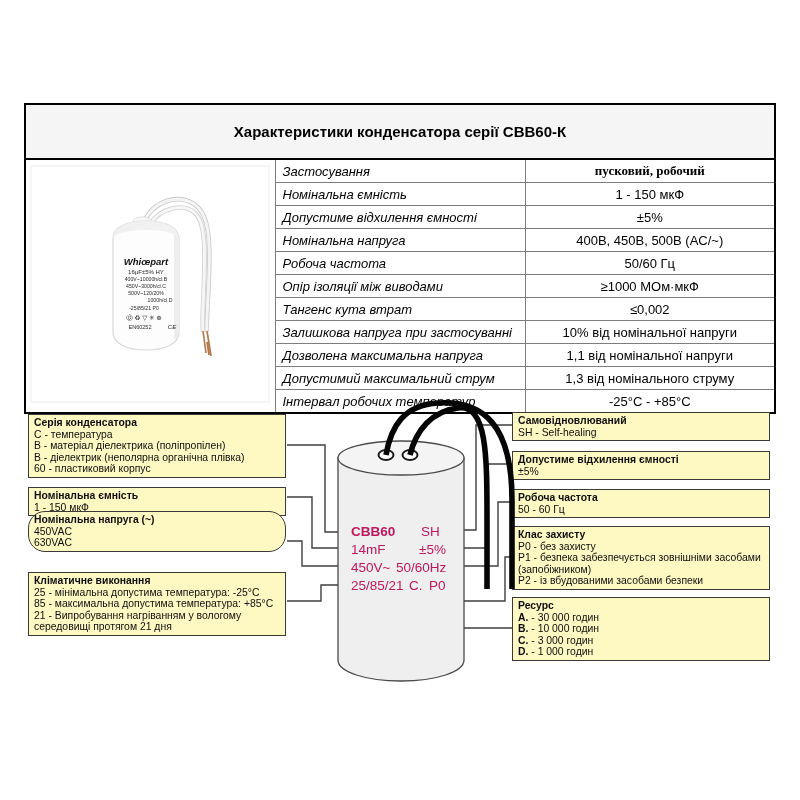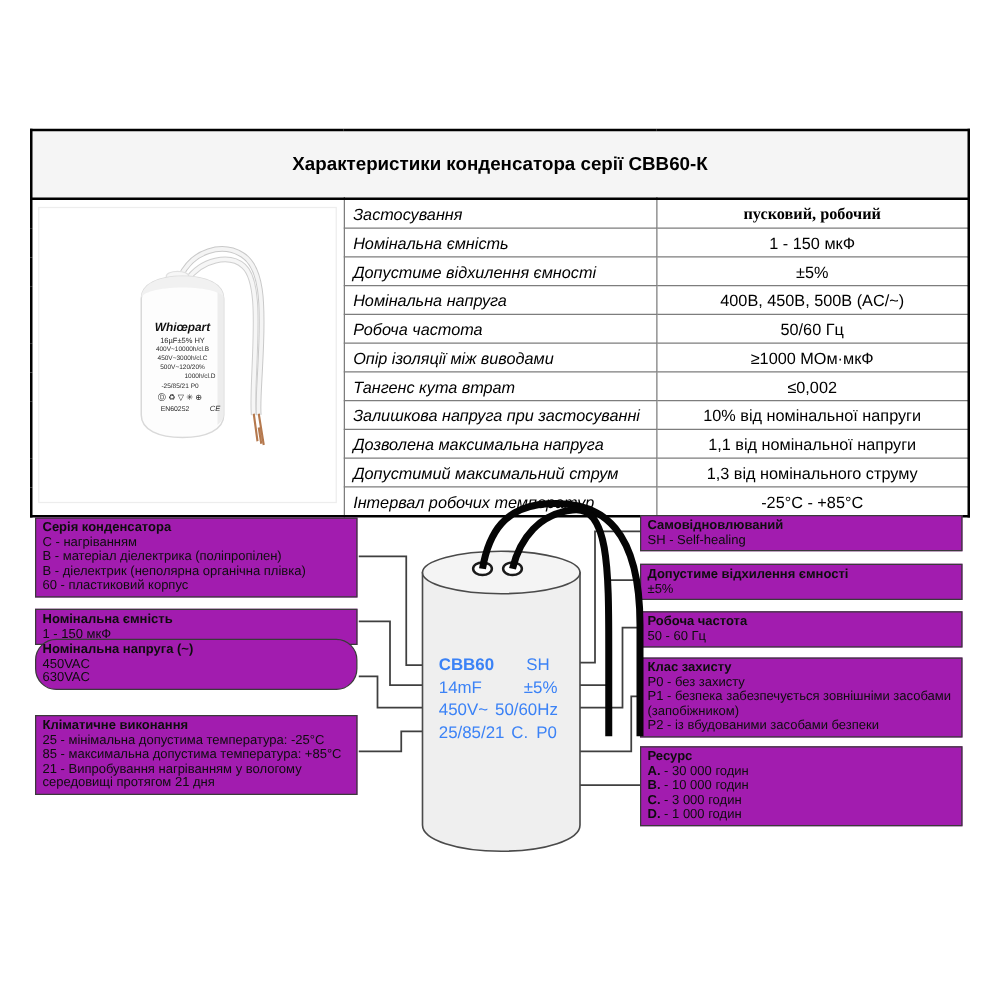--- a/index.html
+++ b/index.html
@@ -25,37 +25,37 @@
   .photo-cell{width:248px;vertical-align:middle;}
   .label-cell{width:249px;text-align:left;padding:0 4px 0 7px !important;font-style:italic;}
   .value-cell{width:255px;text-align:center;}
   .value-bold{font-weight:bold;font-family:Liberation Serif, serif;}
   
   .diagram-svg{position:absolute;left:0;top:0;pointer-events:none;}
   #svg-under{z-index:1;}
   #svg-over{z-index:4;}
   
   .cbox{
-    position:absolute;width:246px;background:#a21caf;border:1.5px solid #3a3a3a;
+    position:absolute;width:246px;background:#fef9c3;border:1.5px solid #3a3a3a;
     padding:2px 5px;font-size:10.4px;line-height:11.6px;color:#0d0d0d;z-index:2;
   }
   .cbox-title{font-weight:bold;}
   .left-col .cbox{left:28px;}
   .right-col .cbox{left:512px;}
   .left-col .cbox:nth-child(1){top:414px;}
   .left-col .cbox:nth-child(2){top:487px;}
   .left-col .cbox:nth-child(3){top:511px;border-radius:17px;}
   .left-col .cbox:nth-child(4){top:572px;}
   .right-col .cbox:nth-child(1){top:412px;}
   .right-col .cbox:nth-child(2){top:451px;}
   .right-col .cbox:nth-child(3){top:489px;}
   .right-col .cbox:nth-child(4){top:526px;}
   .right-col .cbox:nth-child(5){top:597px;}
   
-  .mark{position:absolute;font-size:13.5px;line-height:14px;color:#3b82f6;z-index:3;white-space:nowrap;}
+  .mark{position:absolute;font-size:13.5px;line-height:14px;color:#be185d;z-index:3;white-space:nowrap;}
   .mark-bold{font-weight:bold;}
 </style>
 </head>
 <body>
 
 <table class="spec-table">
   <thead>
     <tr>
       <th colspan="3">Характеристики конденсатора серії CBB60-К</th>
     </tr>
@@ -158,21 +158,21 @@
     <path d="M338,458 L338,660 C338,672 366,681 401,681 C436,681 464,672 464,660 L464,458 Z" fill="#efefef" stroke="#4a4a4a" stroke-width="1.3"></path>
     <ellipse cx="401" cy="458" rx="63" ry="17" fill="#f4f4f4" stroke="#4a4a4a" stroke-width="1.3"></ellipse>
     <ellipse cx="386" cy="455" rx="7.5" ry="5" fill="#ffffff" stroke="#1a1a1a" stroke-width="2"></ellipse>
     <ellipse cx="410" cy="455" rx="7.5" ry="5" fill="#ffffff" stroke="#1a1a1a" stroke-width="2"></ellipse>
   </g>
 </svg>
 
 <div class="left-col">
     <div class="cbox">
       <div class="cbox-title">Серія конденсатора</div>
-      <div class="cbox-line">C - нагріванням</div>
+      <div class="cbox-line">C - температура</div>
       <div class="cbox-line">B - матеріал діелектрика (поліпропілен)</div>
       <div class="cbox-line">B - діелектрик (неполярна органічна плівка)</div>
       <div class="cbox-line">60 - пластиковий корпус</div>
     </div>
     <div class="cbox">
       <div class="cbox-title">Номінальна ємність</div>
       <div class="cbox-line">1 - 150 мкФ</div>
     </div>
     <div class="cbox">
       <div class="cbox-title">Номінальна напруга (~)</div>

